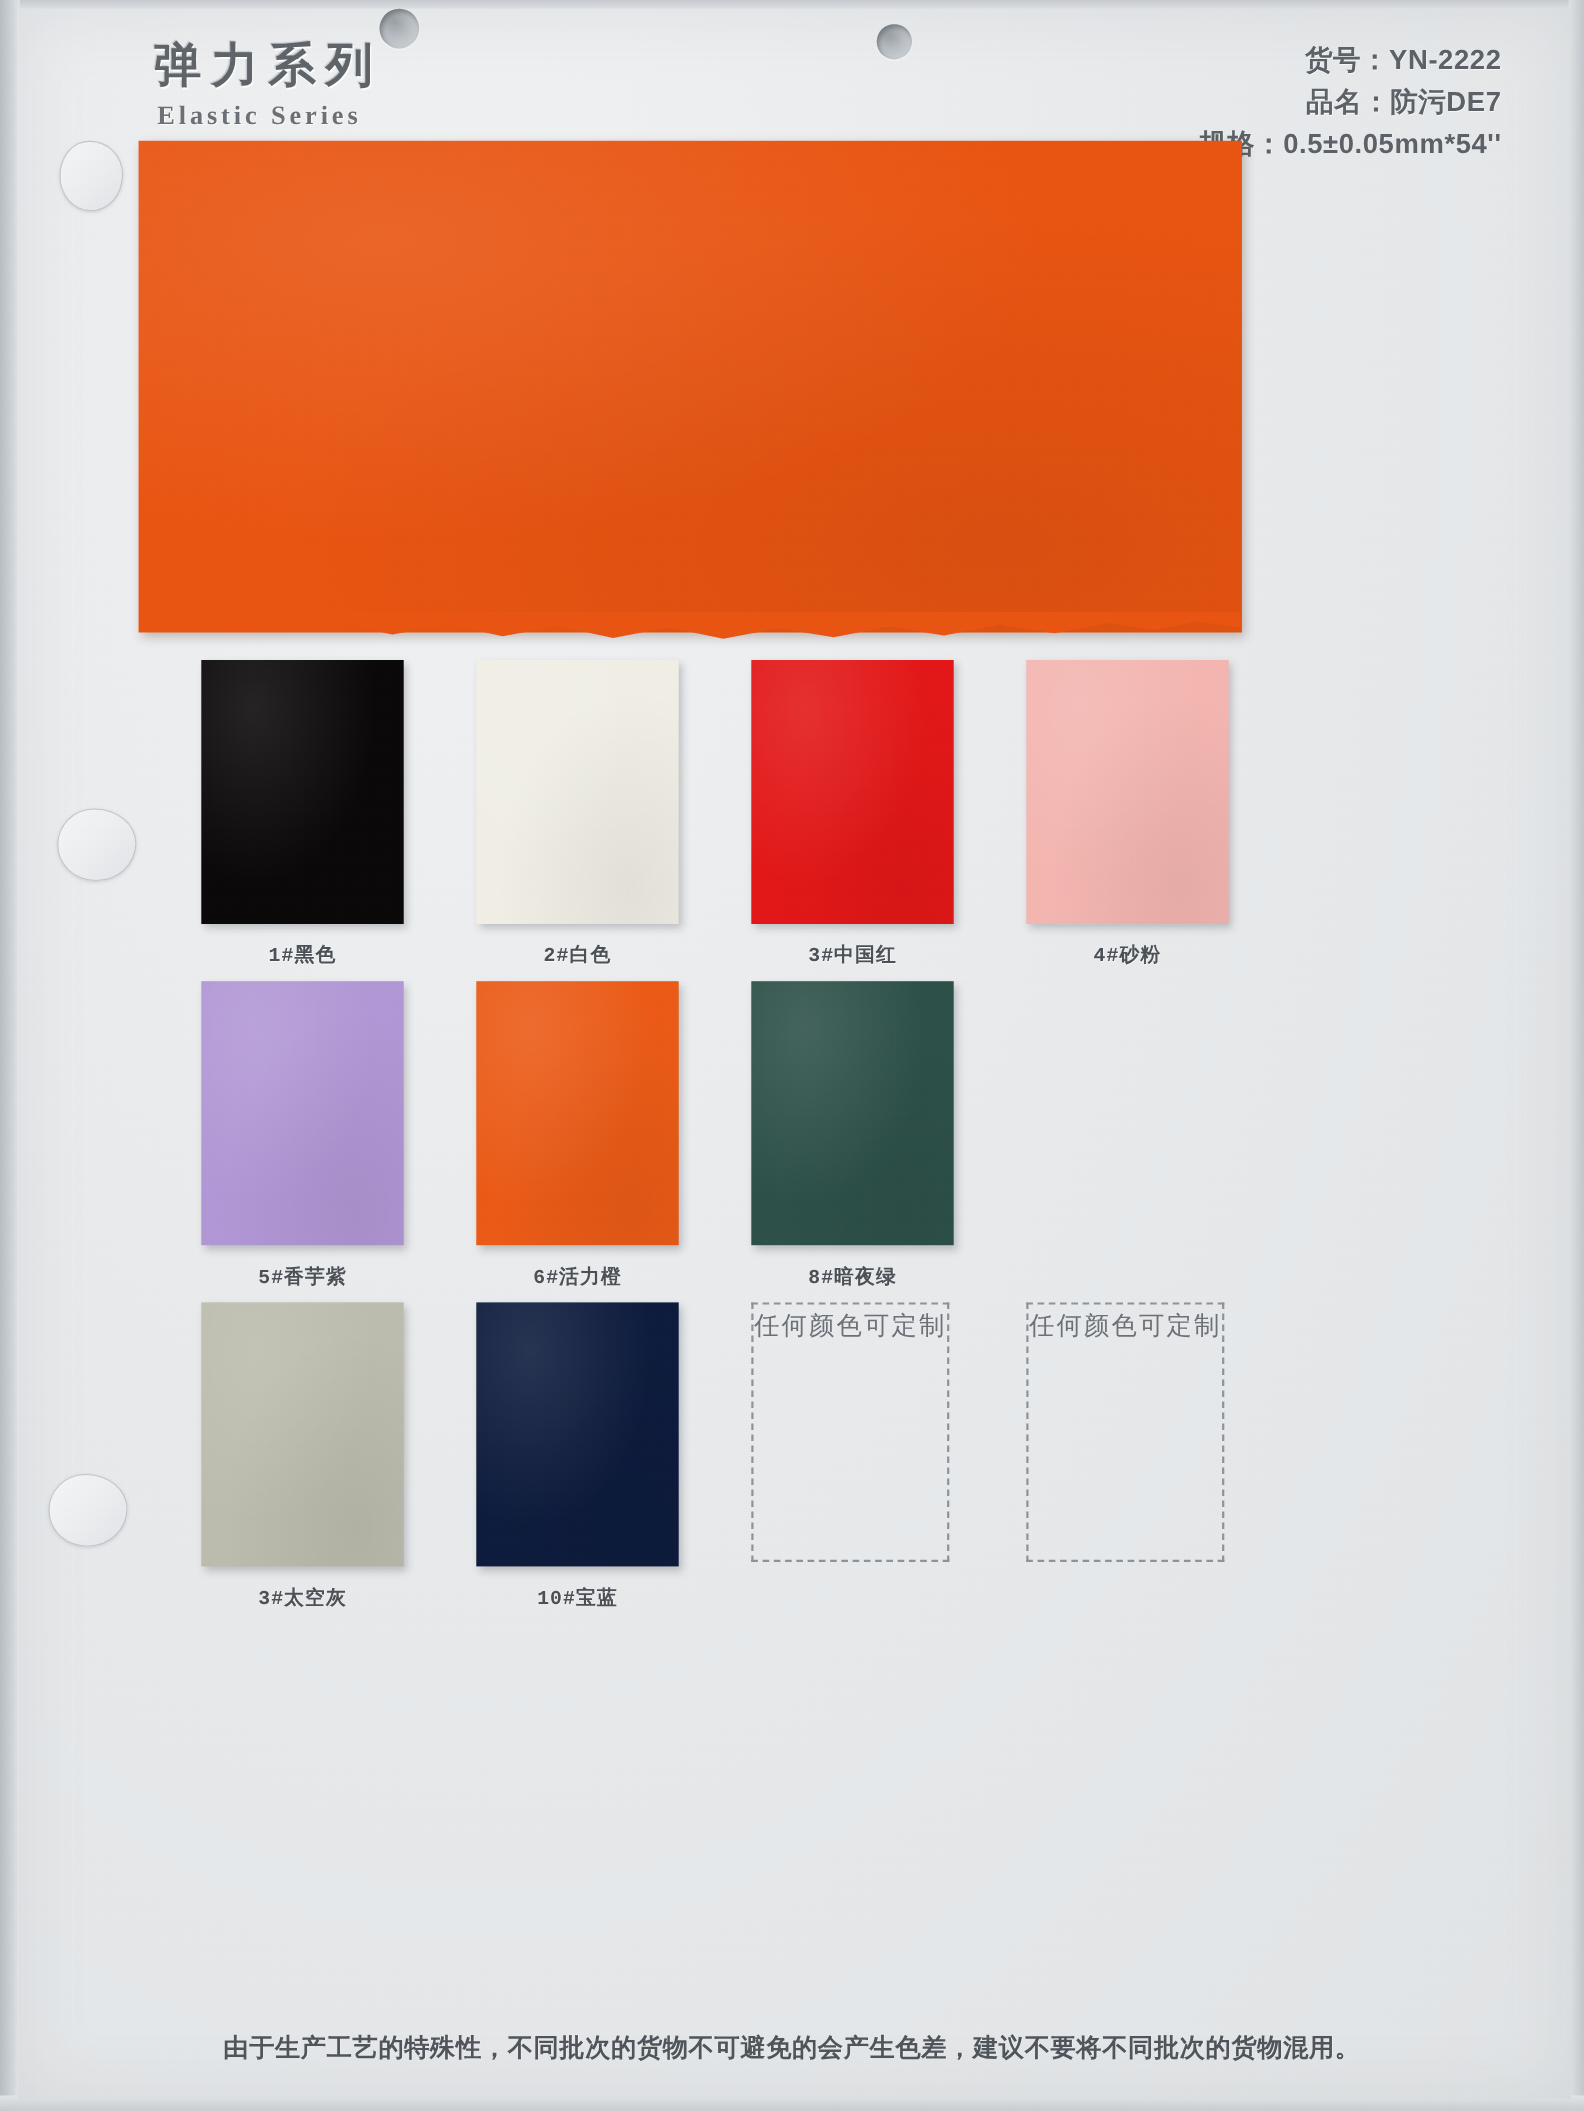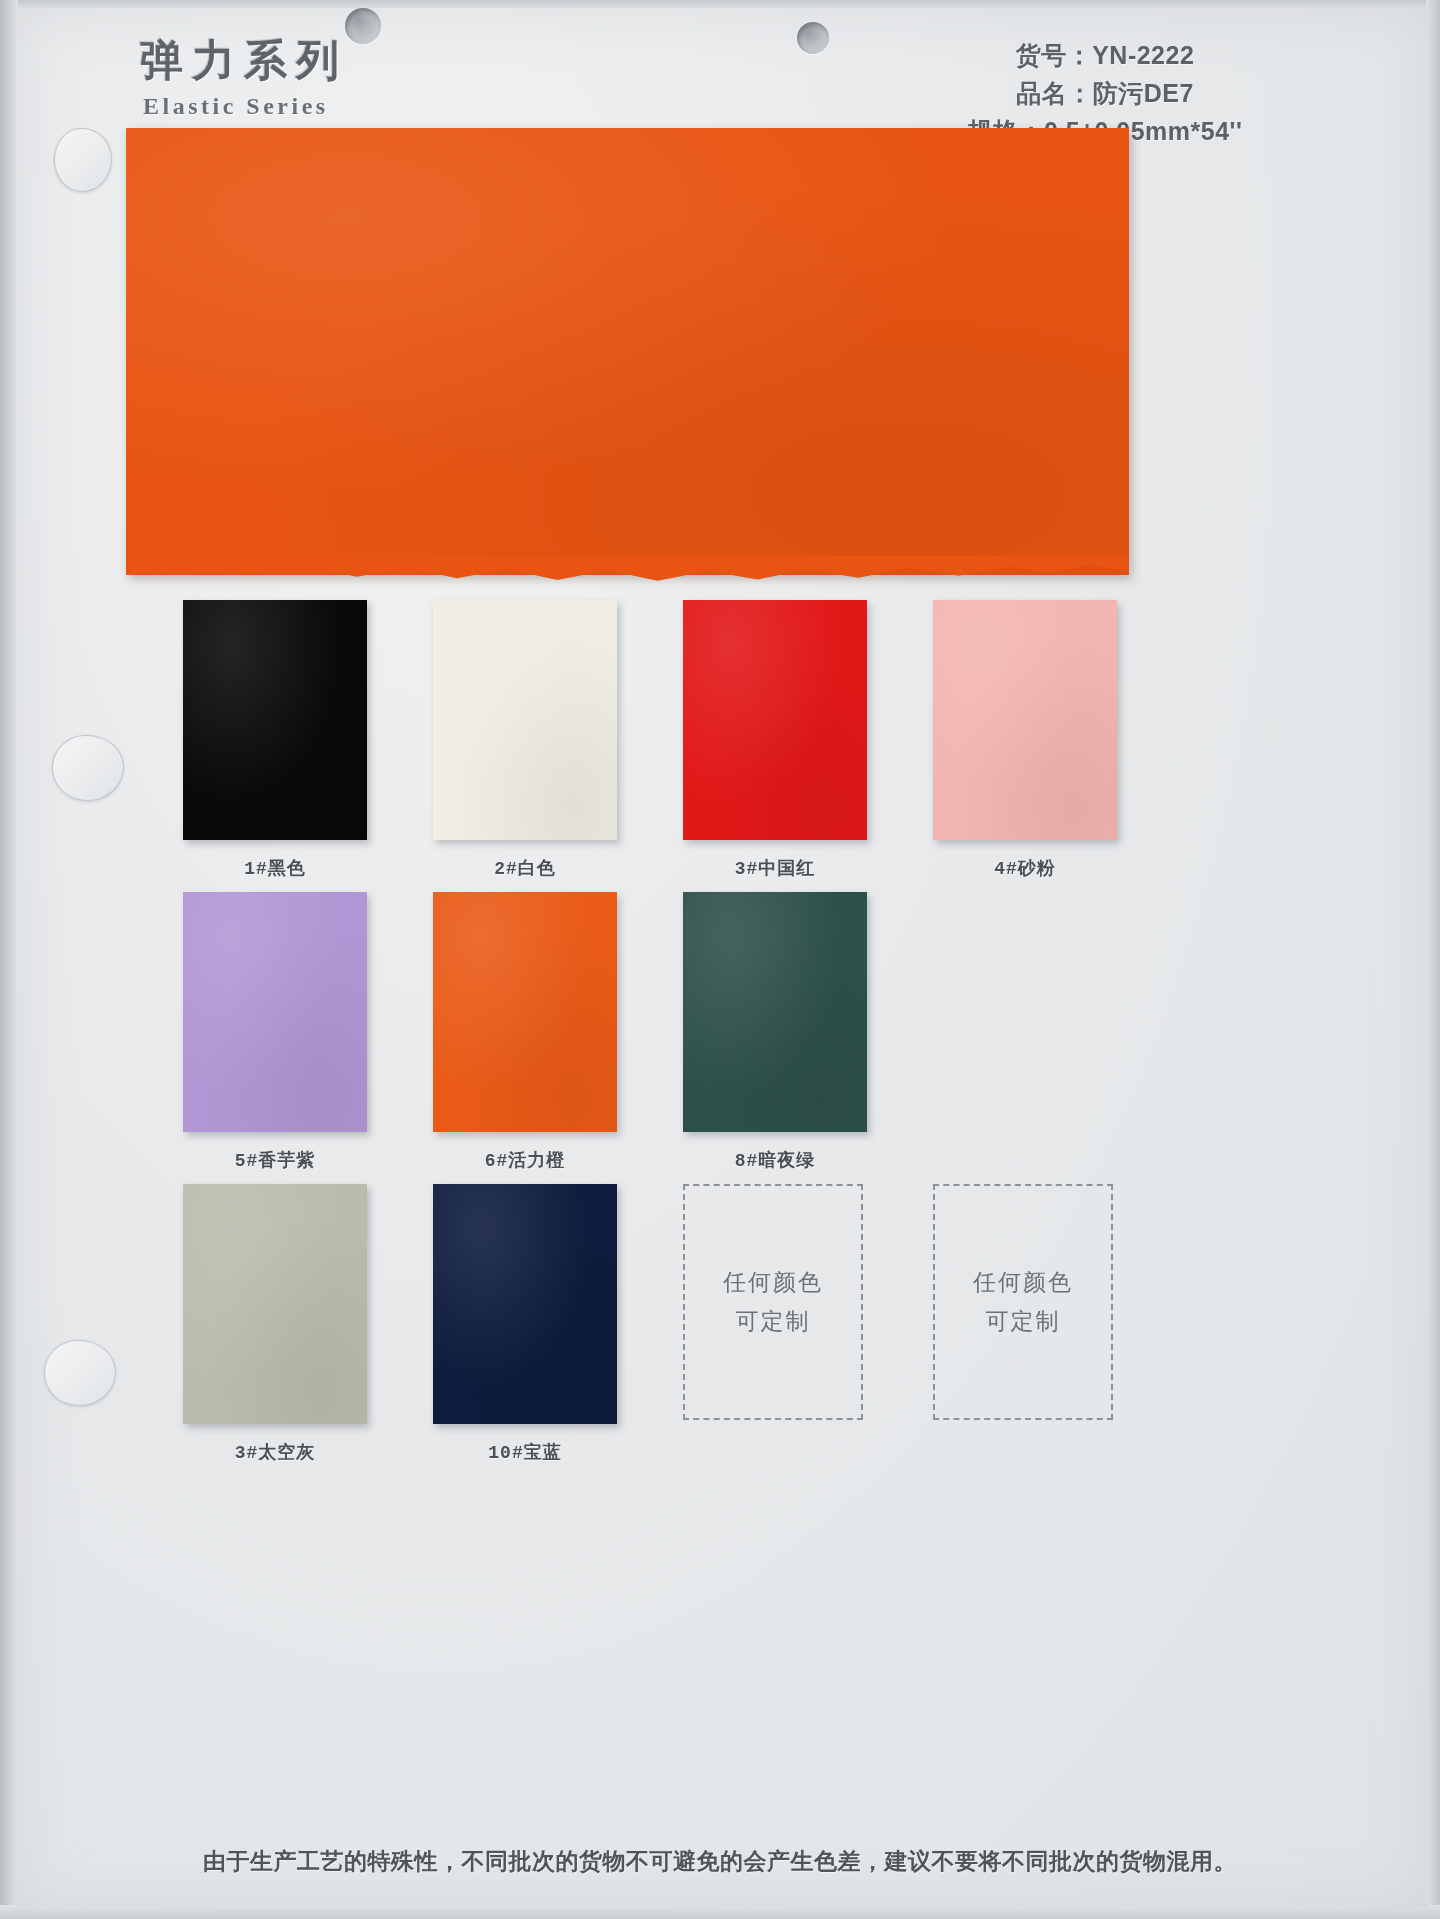--- a/index.html
+++ b/index.html
@@ -100,21 +100,21 @@
     font-weight: 700;
     letter-spacing: 3.5px;
     color: #6a7075;
     text-shadow: 1px 1px 0 rgba(255,255,255,0.8);
   }
 
   .spec-block {
     position: absolute;
     left: 845px; top: 36px;
     width: 520px;
-    text-align: center;
+    text-align: right;
   }
   .spec-line {
     font-family: "Liberation Sans", "DejaVu Sans", sans-serif;
     font-size: 25px;
     font-weight: 600;
     color: #5b6166;
     letter-spacing: 0.5px;
     line-height: 1.52;
     white-space: nowrap;
     text-shadow: 0.5px 0.5px 0 rgba(255,255,255,0.7);
@@ -201,22 +201,21 @@
   }
 
   
   .chip-custom {
     position: absolute;
     left: 0; top: 0;
     width: 180px; height: 236px;
     border: 2px dashed #8d9399;
     background: transparent;
     display: flex;
-    flex-direction: column;
-    align-items: center;
+    flex-direction: row;
     justify-content: center;
     box-sizing: border-box;
   }
   .custom-text {
     font-family: "Liberation Sans", "DejaVu Sans", sans-serif;
     font-size: 23px;
     font-weight: 500;
     color: #6b7177;
     line-height: 1.7;
     letter-spacing: 2px;

